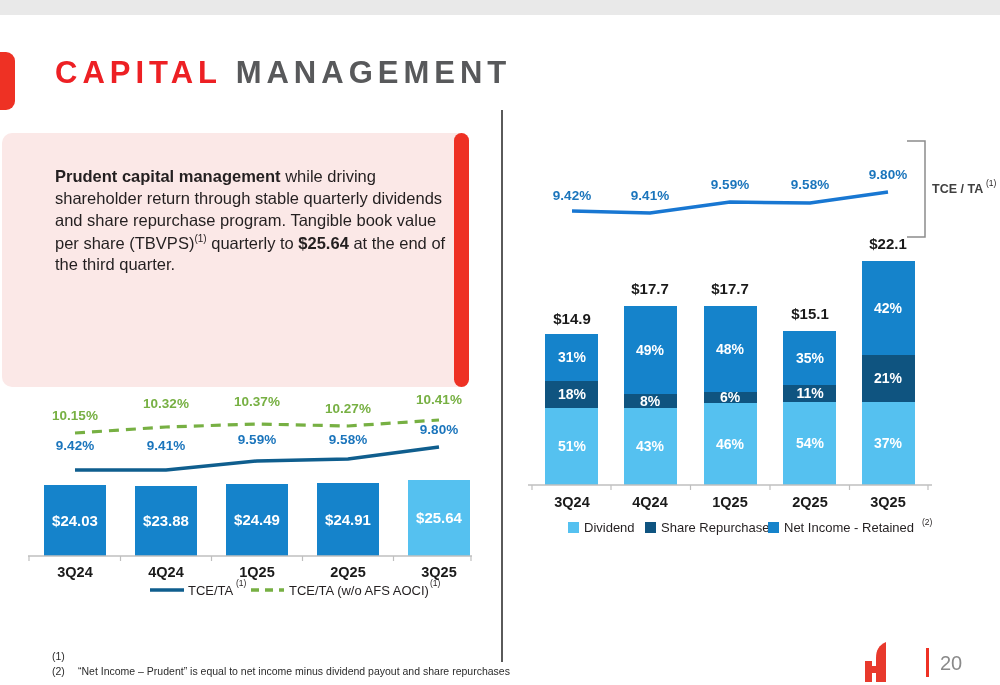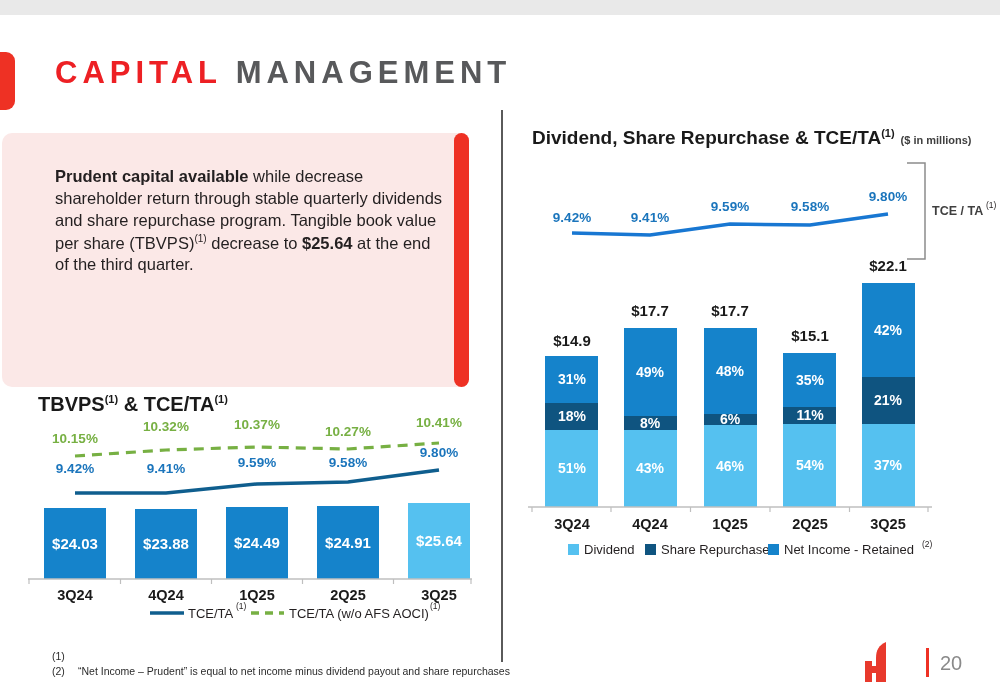--- a/index.html
+++ b/index.html
@@ -61,26 +61,25 @@
 <body>
 
 <div class="slide">
 
   <div class="red-tab"></div>
   <div class="page-title"><span class="title-red">CAPITAL</span><span class="title-gray">&nbsp;</span><span class="title-gray">MANAGEMENT</span></div>
 
   <div class="callout">
     <div class="callout-redbar"></div>
     <div class="callout-text">
-      <p class="p1"><b>Prudent capital available</b><span> while decrease shareholder return through stable quarterly dividends and share repurchase program. Tangible book value per share (TBVPS)</span><sup>(1)</sup><span> decrease to </span><b>$25.64</b><span> at the end of the third quarter.</span></p>
+      <p class="p1"><b>Prudent capital management</b><span> while driving shareholder return through stable quarterly dividends and share repurchase program. Tangible book value per share (TBVPS)</span><sup>(1)</sup><span> quarterly to </span><b>$25.64</b><span> at the end of the third quarter.</span></p>
     </div>
   </div>
 
   <div class="left-chart">
-    <div class="chart-title"><span>TBVPS</span><sup>(1)</sup><span> &amp; TCE/TA</span><sup>(1)</sup></div>
     <svg width="468" height="228" viewBox="0 0 468 228">
 
       <polyline points="55,40 146,34 237,31 328,33 419,27" fill="none" stroke="#77b043" stroke-width="3.2" stroke-dasharray="10 7"></polyline>
       <text class="glabel" x="55" y="27">10.15%</text>
       <text class="glabel" x="146" y="15">10.32%</text>
       <text class="glabel" x="237" y="13">10.37%</text>
       <text class="glabel" x="328" y="20">10.27%</text>
       <text class="glabel" x="419" y="11">10.41%</text>
 
       <polyline points="55,77 146,77 237,68 328,66 419,54" fill="none" stroke="#0f5e8e" stroke-width="3.5"></polyline>
@@ -121,21 +120,20 @@
       <text class="supt" x="216" y="193">(1)</text>
       <line x1="231" y1="197" x2="264" y2="197" stroke="#77b043" stroke-width="3.5" stroke-dasharray="8 6"></line>
       <text class="leg" x="269" y="202">TCE/TA (w/o AFS AOCI)</text>
       <text class="supt" x="410" y="193">(1)</text>
     </svg>
   </div>
 
   <div class="v-divider"></div>
 
   <div class="right-chart">
-    <div class="chart-title"><span>Dividend, Share Repurchase &amp; TCE/TA</span><sup>(1)</sup><span class="subtitle">($ in millions)</span></div>
     <svg width="480" height="420" viewBox="0 0 480 420">
 
       <polyline points="52,84 130,86 210,75 290,76 368,65" fill="none" stroke="#1877d2" stroke-width="3.5"></polyline>
       <text class="blabel" x="52" y="73">9.42%</text>
       <text class="blabel" x="130" y="73">9.41%</text>
       <text class="blabel" x="210" y="62">9.59%</text>
       <text class="blabel" x="290" y="62">9.58%</text>
       <text class="blabel" x="368" y="52">9.80%</text>
 
       <path d="M387,14 L405,14 L405,110 L387,110" fill="none" stroke="#8c8c8c" stroke-width="1.5"></path>

